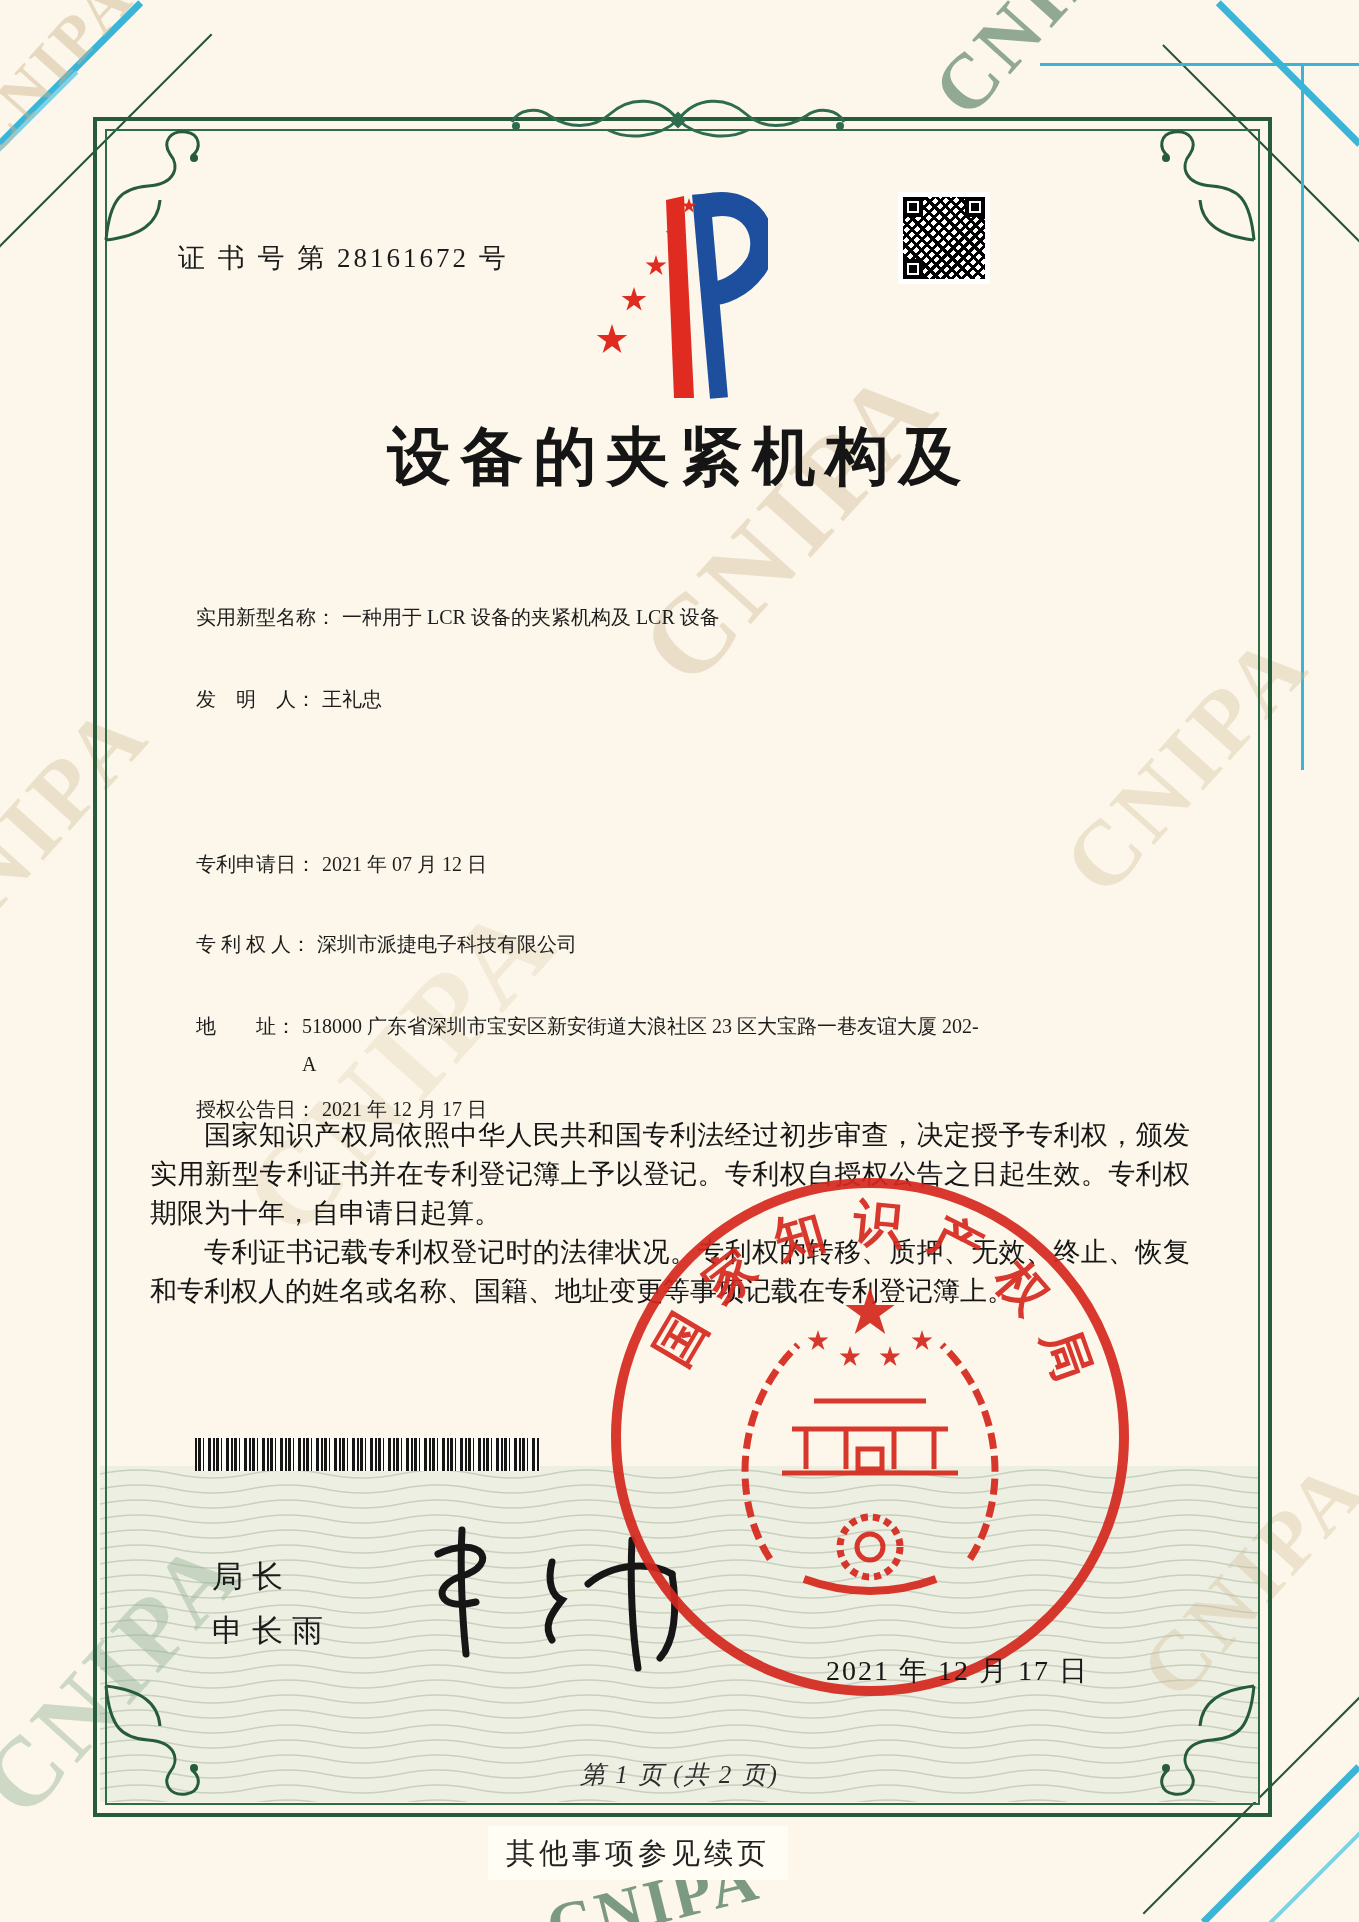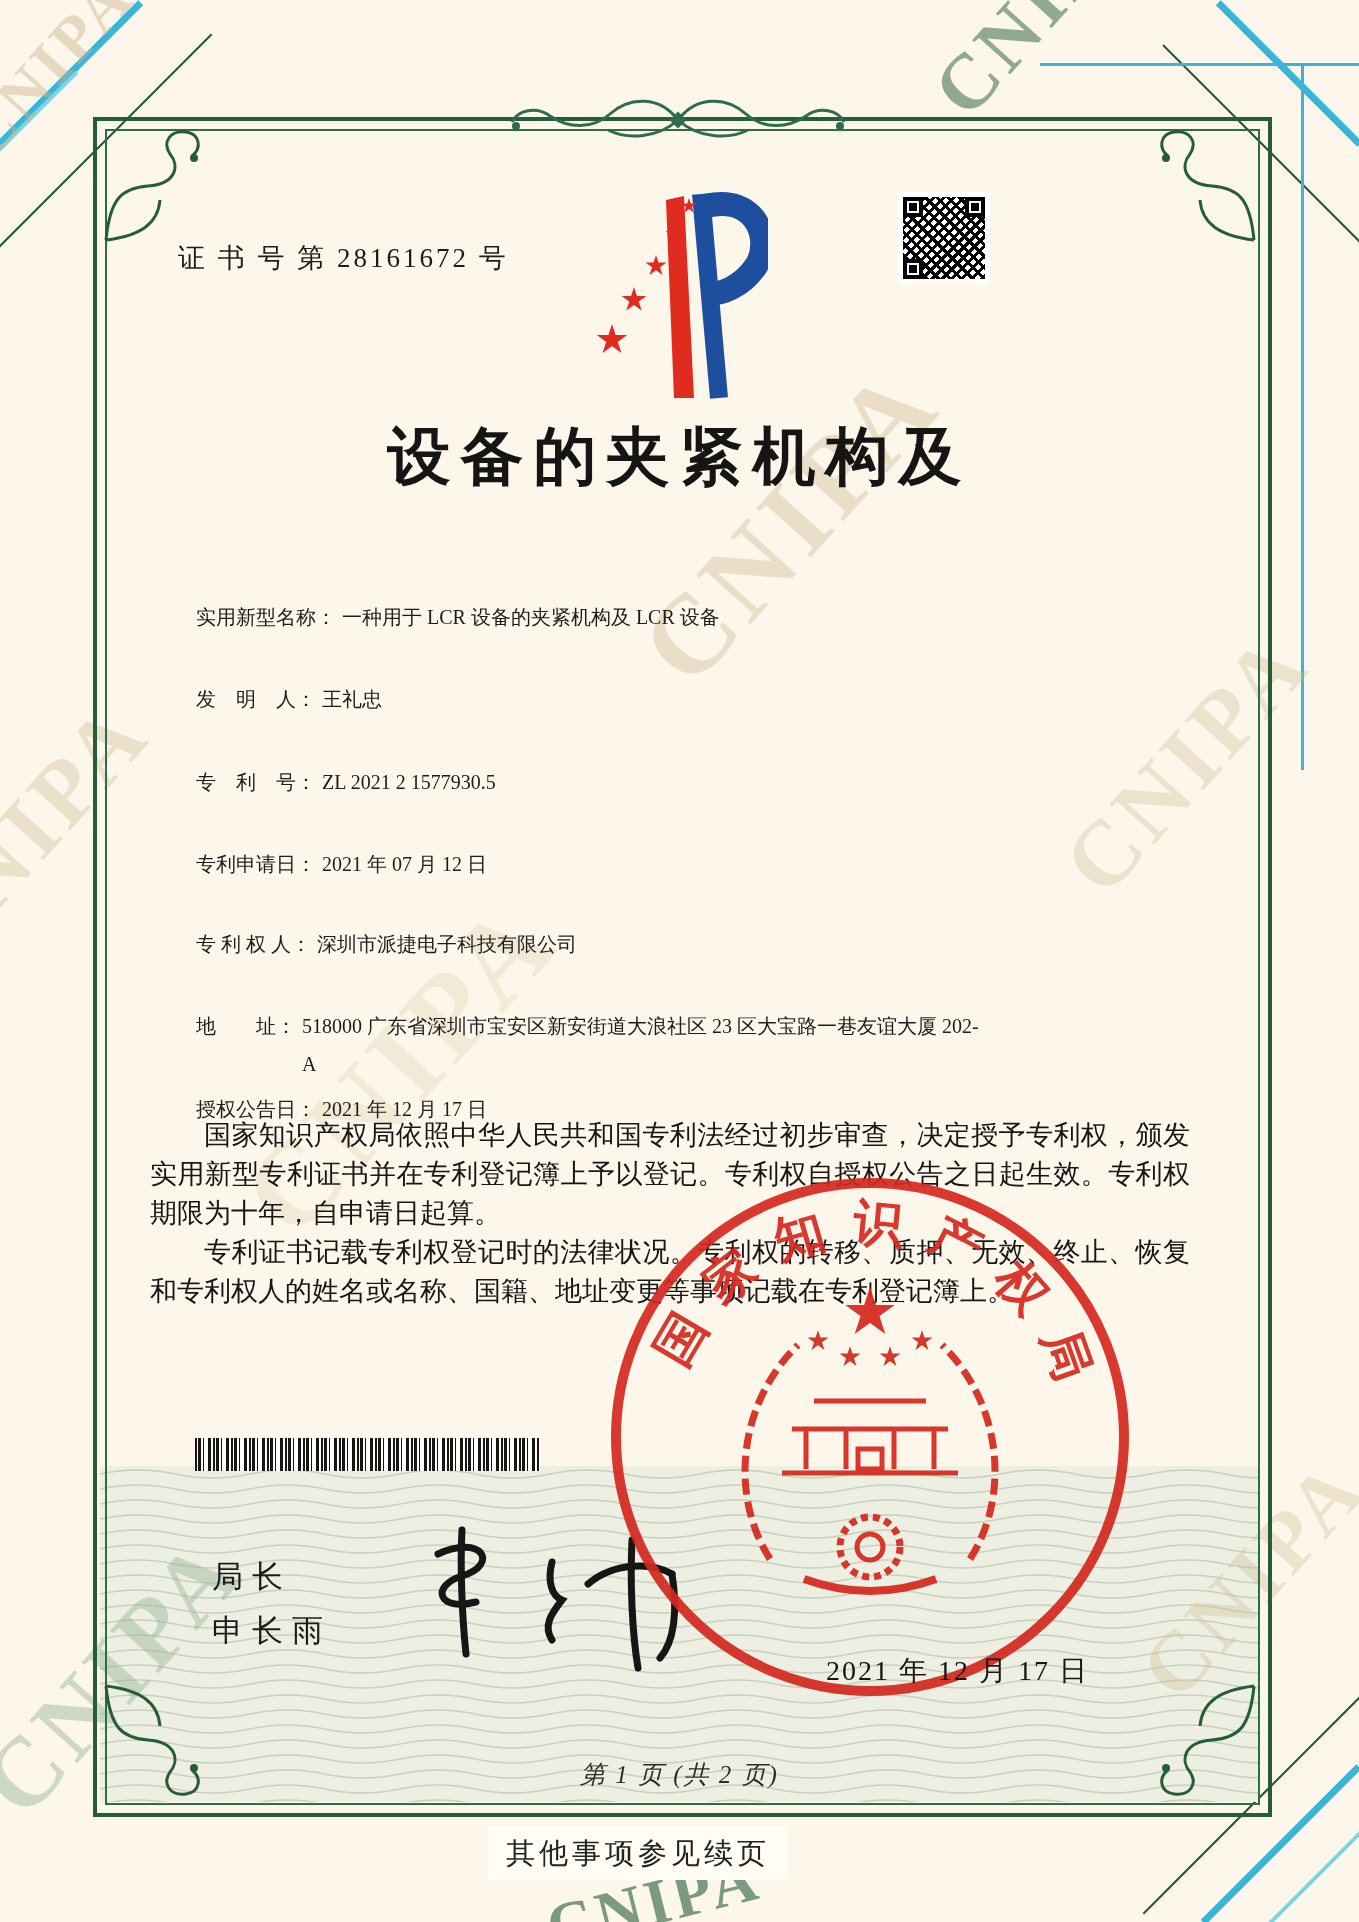--- a/index.html
+++ b/index.html
@@ -187,23 +187,20 @@
       <div class="finder f-bl"></div>
     </div>
 
     <div class="title">设备的夹紧机构及</div>
 
     <div class="field" style="top:566px">
       <span class="flabel">实用新型名称：</span><span class="fvalue">一种用于 LCR 设备的夹紧机构及 LCR 设备</span>
     </div>
     <div class="field" style="top:648px">
       <span class="flabel">发　明　人：</span><span class="fvalue">王礼忠</span>
-    </div>
-    <div class="field" style="top:731px">
-      <span class="flabel">专　利　号：</span><span class="fvalue">ZL 2021 2 1577930.5</span>
     </div>
     <div class="field" style="top:813px">
       <span class="flabel">专利申请日：</span><span class="fvalue">2021 年 07 月 12 日</span>
     </div>
     <div class="field" style="top:893px">
       <span class="flabel">专 利 权 人：</span><span class="fvalue">深圳市派捷电子科技有限公司</span>
     </div>
     <div class="field addr" style="top:975px">
       <span class="flabel">地　　址：</span><span class="fvalue">518000 广东省深圳市宝安区新安街道大浪社区 23 区大宝路一巷友谊大厦 202-A</span>
     </div>

